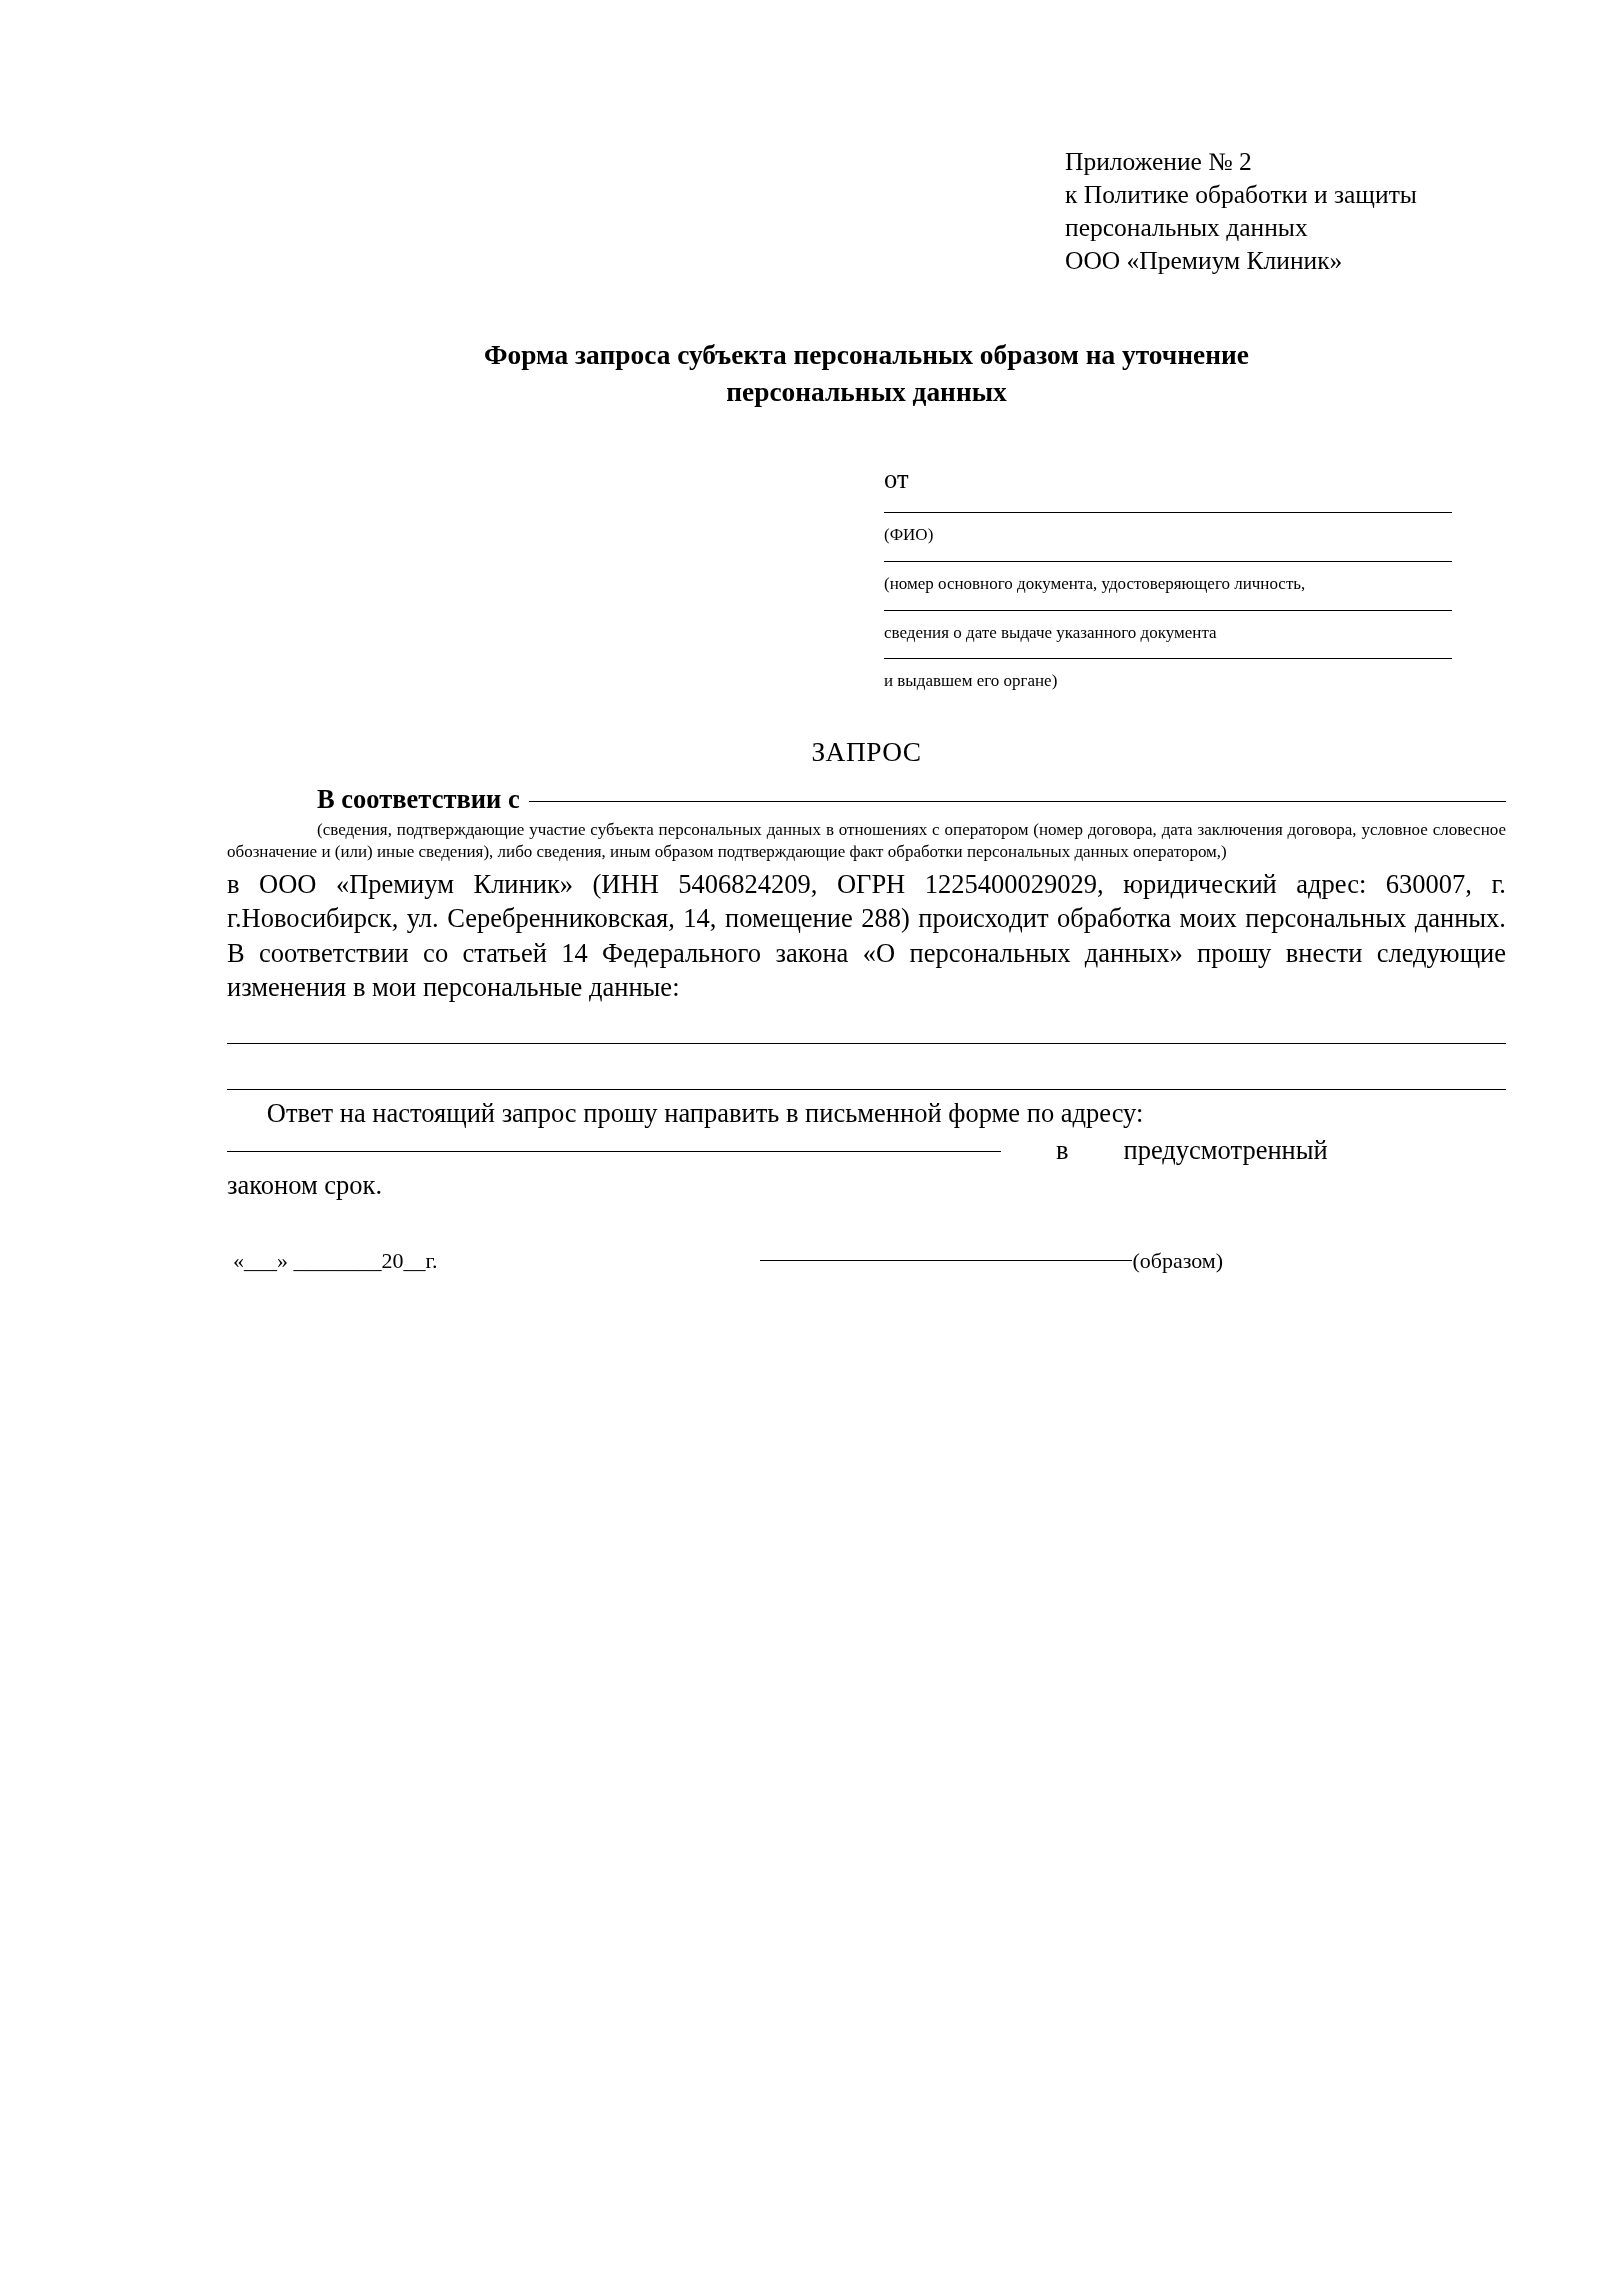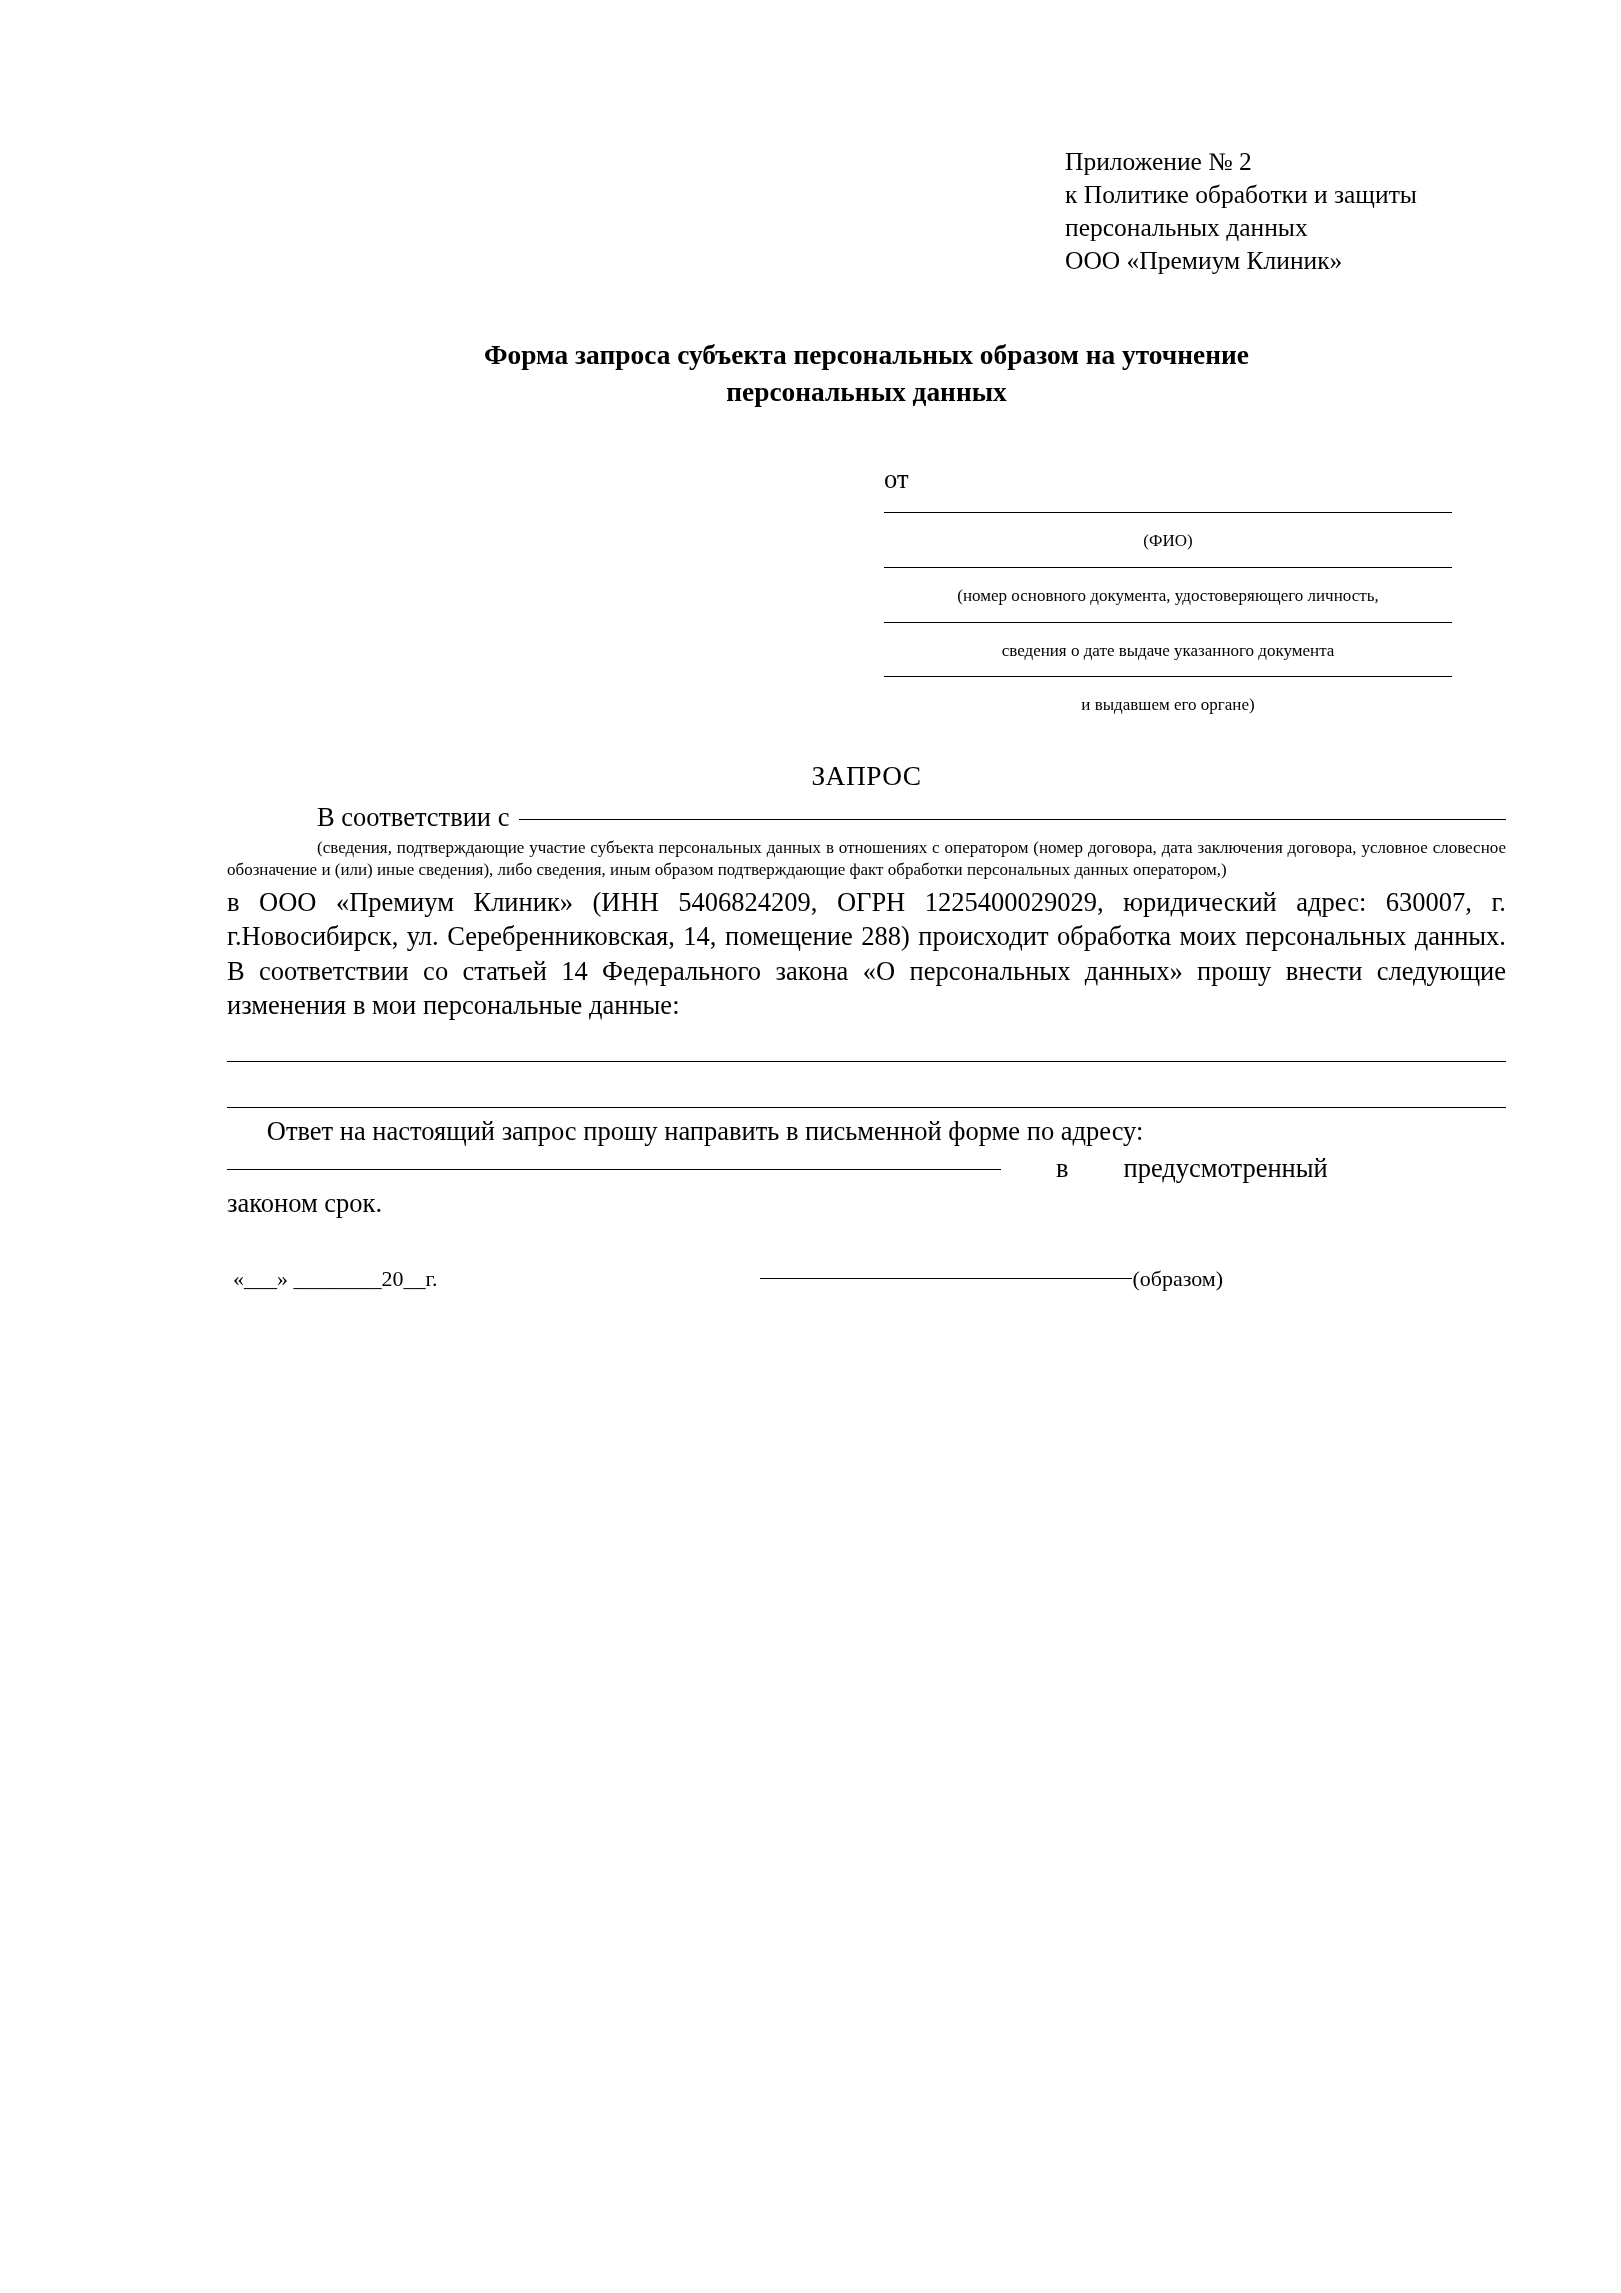--- a/index.html
+++ b/index.html
@@ -59,41 +59,41 @@
   .addr-ot { margin-top: 3.9px; }
 
   .fill-line {
     border-bottom: 1.6px solid #000;
     height: 0;
     margin-top: 15.7px;
     width: 568px;
   }
   .fill-cap {
     font-size: 17px;
-    text-align: center;
     width: 568px;
-    margin-top: 17px;
+    margin-top: 11px;
     line-height: 1.25;
   }
 
   
   .zapros {
     margin-top: 45px;
     text-align: center;
     font-size: 27.4px;
     letter-spacing: 0.5px;
   }
 
   
   .sootv-row {
-    margin-top: 10px;
+    margin-top: 16px;
     font-size: 26.5px;
     display: flex;
     align-items: baseline;
     padding-left: 90px;
+    font-weight: bold;
   }
   .sootv-row .lbl { white-space: nowrap; }
   .sootv-row .rule {
     flex: 1 1 auto;
     border-bottom: 1.6px solid #000;
     height: 0;
     position: relative;
     top: -5.9px;
     margin-left: 9.8px;
   }

